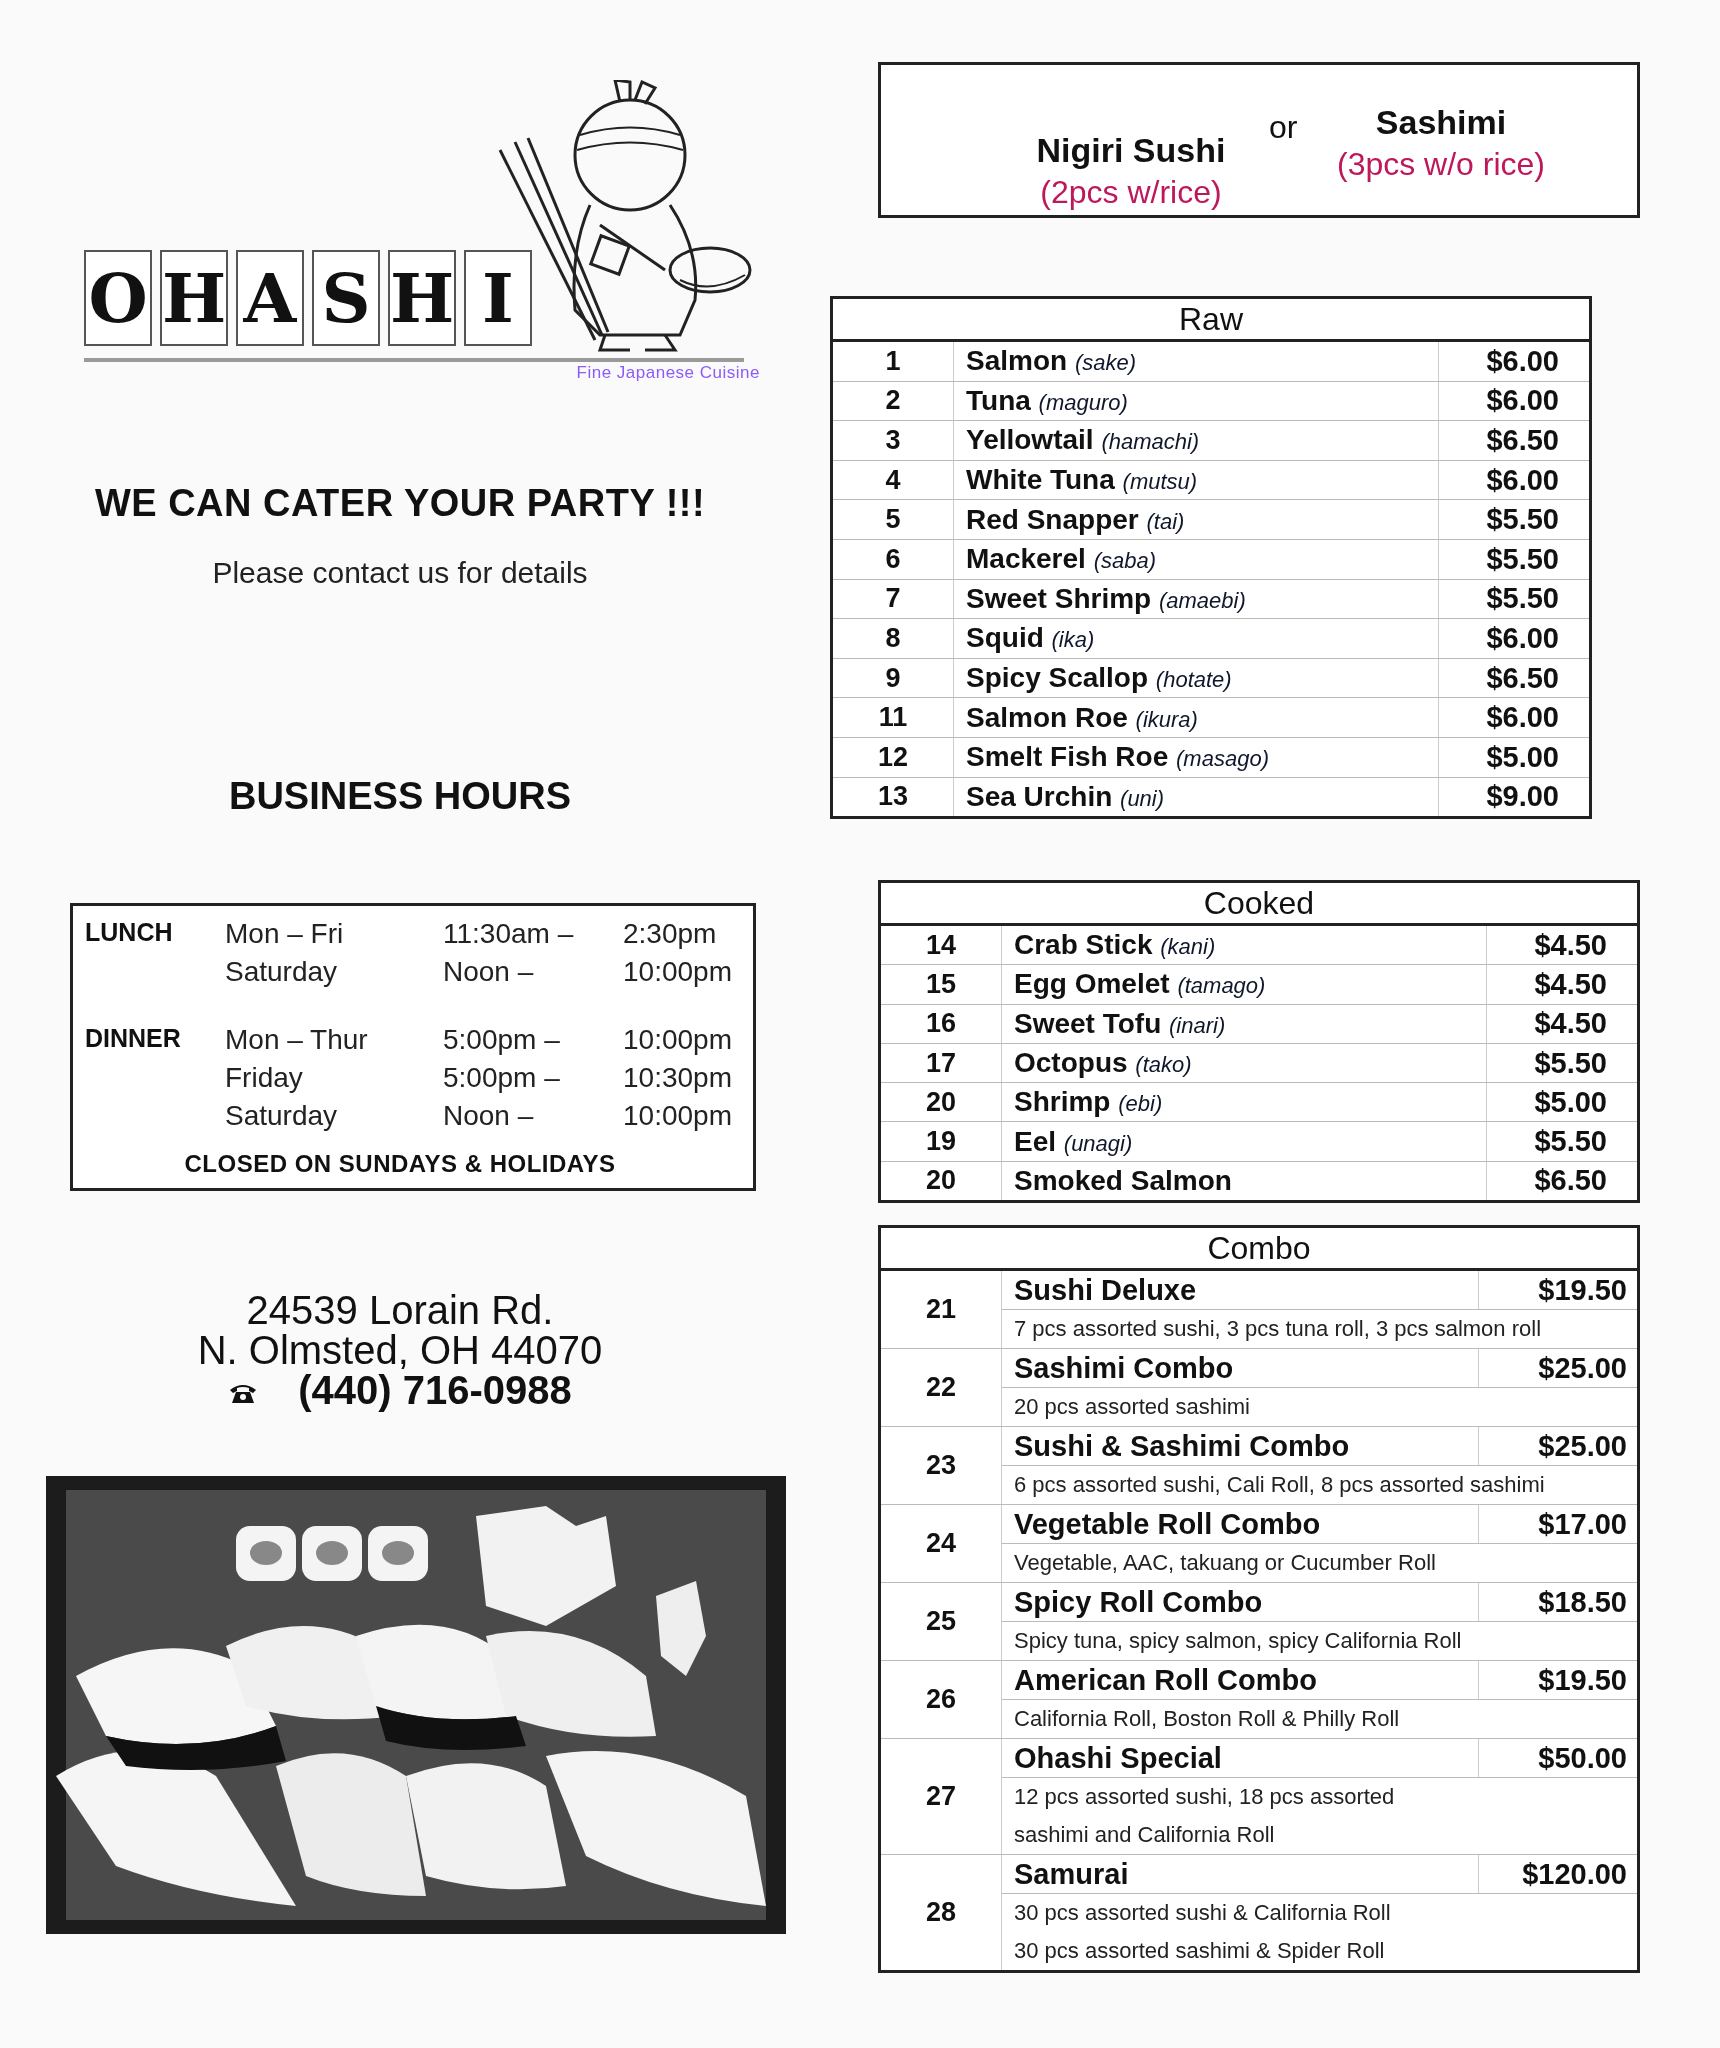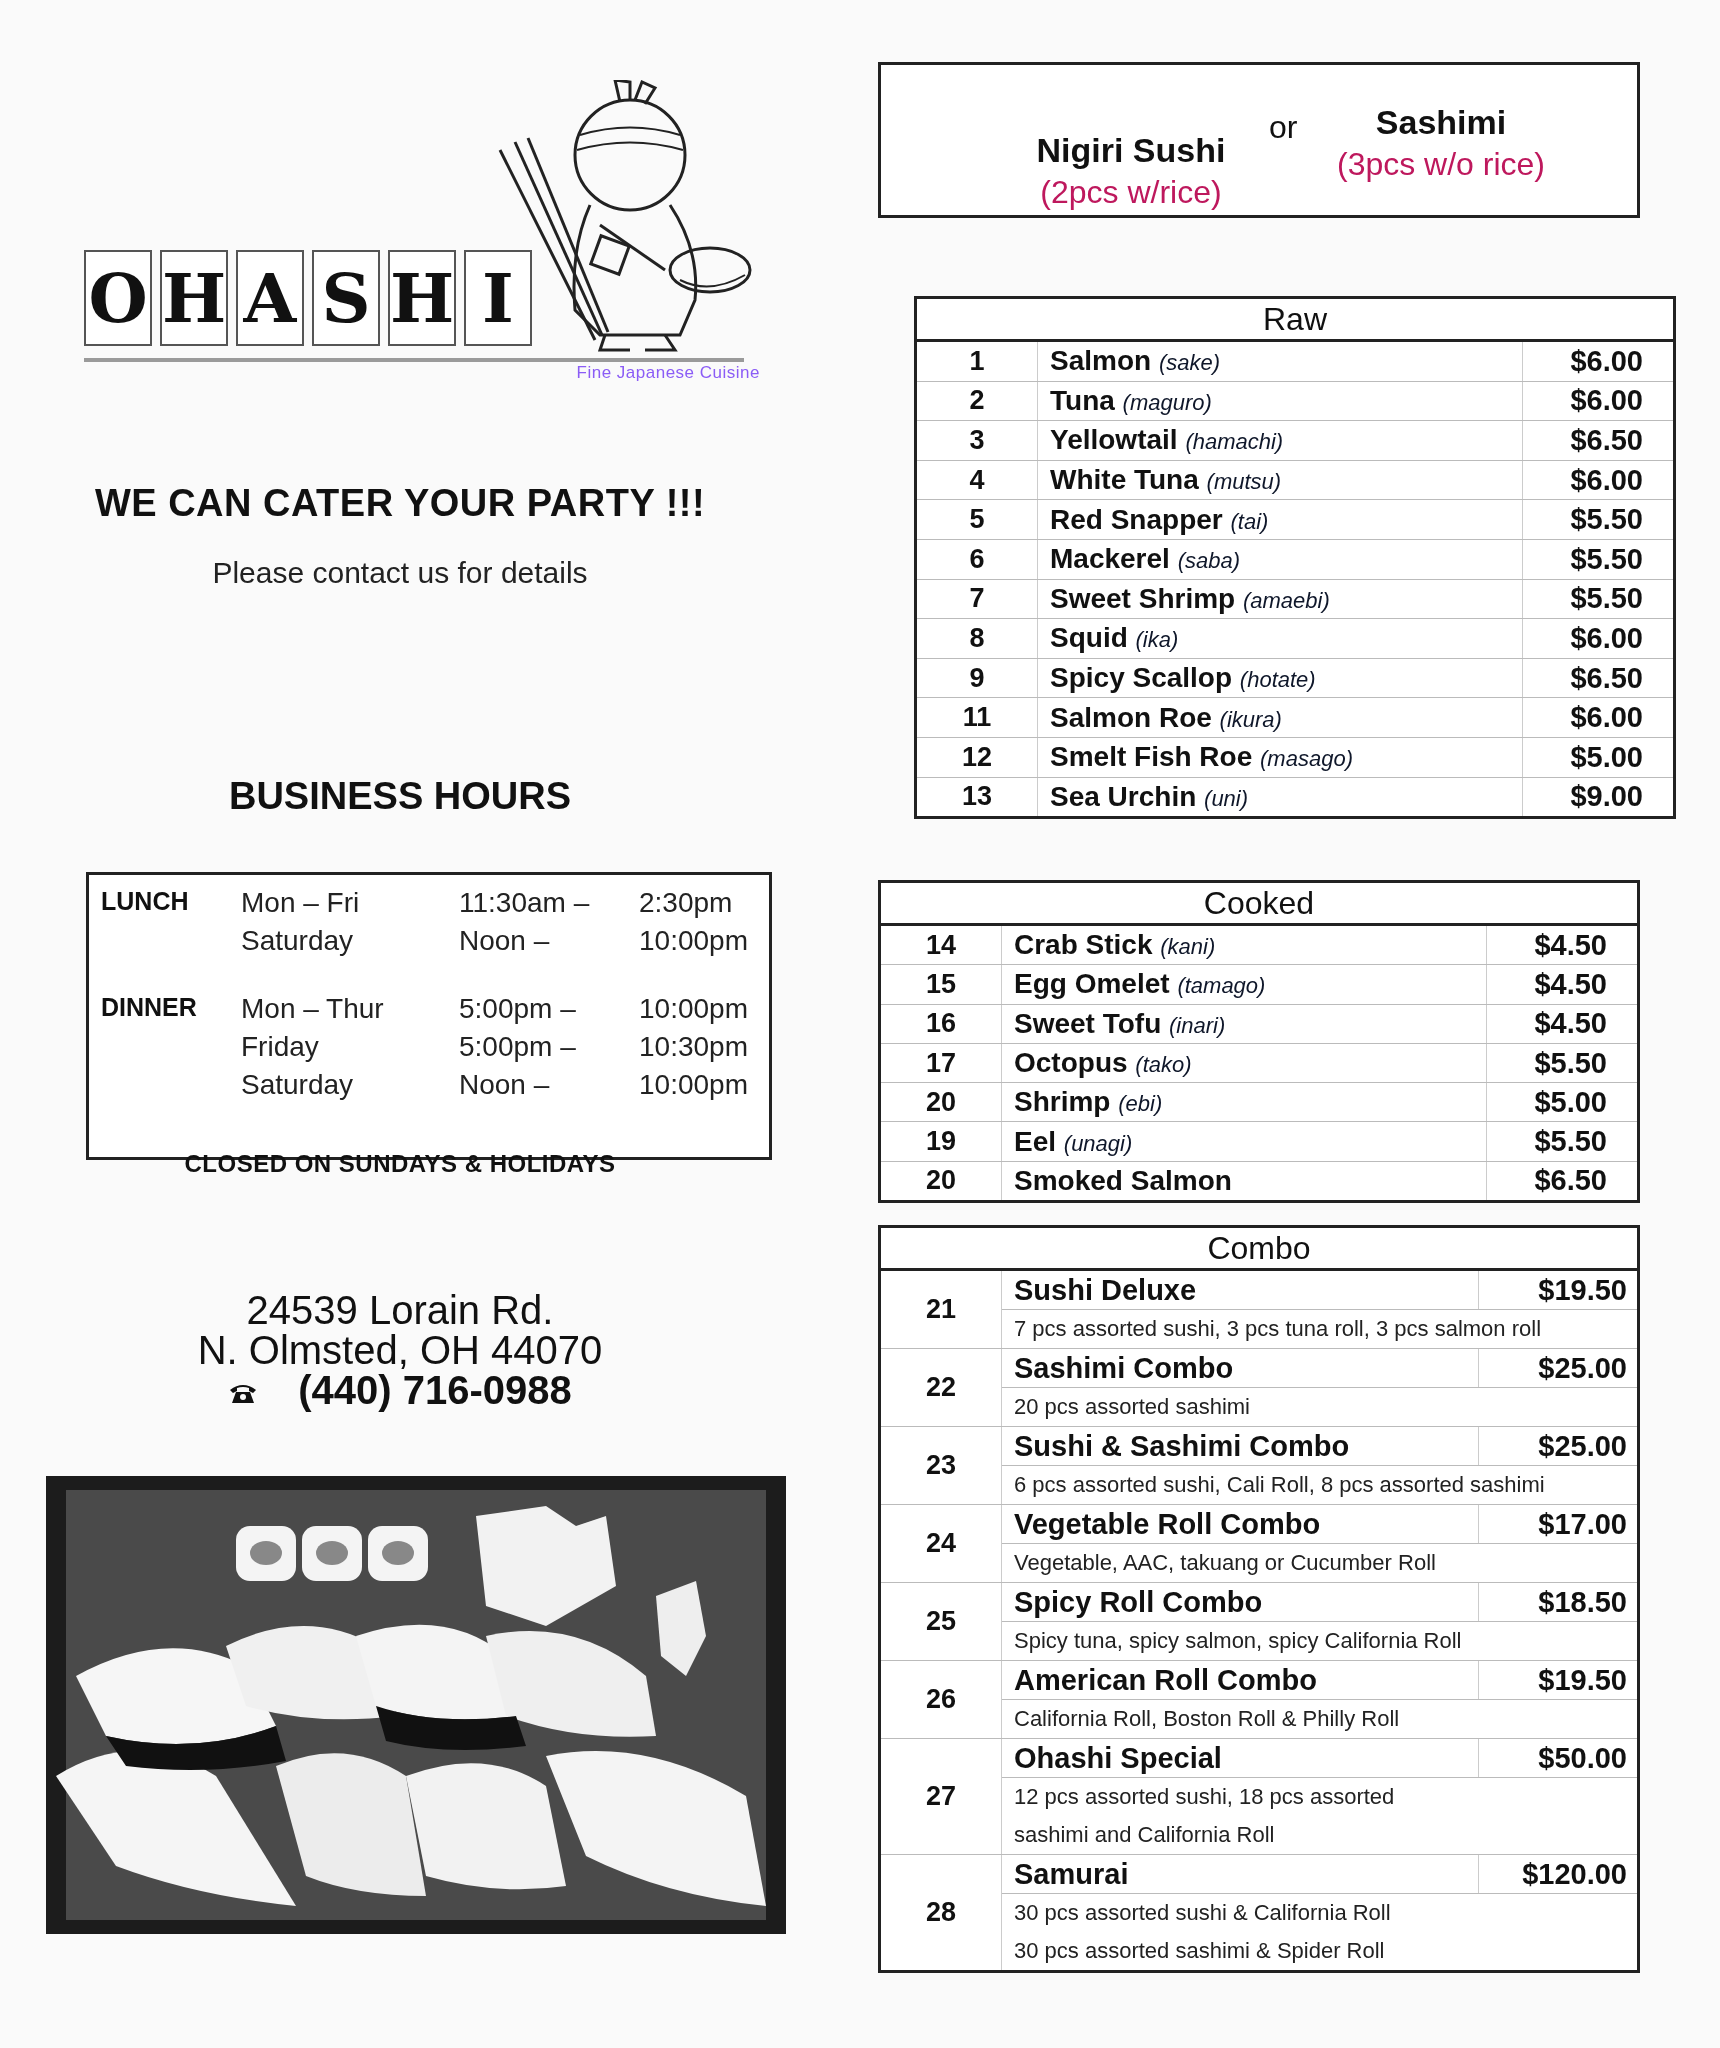--- a/index.html
+++ b/index.html
@@ -18,21 +18,21 @@
   }
   .logo-rule { position: absolute; left: 4px; top: 278px; width: 660px; height: 4px; background: #9a9a9a; }
   .logo-tag { position: absolute; right: 0px; top: 283px; font-size: 17px; color: #8b5cf6; letter-spacing: 0.5px; text-align: center; }
   .mascot { position: absolute; left: 400px; top: 0px; width: 280px; height: 280px; }
 
   .cater-title { left: 40px; top: 482px; width: 720px; text-align: center; font-weight: bold; font-size: 38px; letter-spacing: 0.5px; }
   .cater-sub { left: 40px; top: 556px; width: 720px; text-align: center; font-size: 30px; color: #222; }
 
   .hours-title { left: 40px; top: 775px; width: 720px; text-align: center; font-weight: bold; font-size: 38px; }
   .hours-box {
-    left: 70px; top: 872px; width: 686px; height: 288px; border: 3px solid #222; box-sizing: border-box; background: #fff; margin-left: 16px;
+    left: 70px; top: 903px; width: 686px; height: 288px; border: 3px solid #222; box-sizing: border-box; background: #fff;
   }
   .hours-row { position: absolute; font-size: 28px; display: flex; }
   .hours-row span { display: inline-block; }
   .h-meal { width: 140px; font-weight: bold; font-size: 25px; }
   .h-days { width: 218px; color: #222; }
   .h-from { width: 180px; color: #222; }
   .h-to { width: 130px; color: #222; }
   .closed { left: 40px; top: 1150px; width: 720px; text-align: center; font-weight: bold; font-size: 24px; letter-spacing: 0.5px; }
 
   .address { left: 40px; top: 1290px; width: 720px; text-align: center; font-size: 40px; line-height: 40px; }
@@ -54,21 +54,21 @@
   table.menu th {
     font-weight: normal; font-size: 32px; text-align: center; border-bottom: 3px solid #222; padding: 0; height: 40px;
   }
   table.menu td { padding: 0; font-size: 28px; border-bottom: 1px solid #bbb; }
   table.menu td.num { width: 120px; text-align: center; font-weight: bold; font-size: 27px; border-right: 1px solid #ccc; }
   table.menu td.name { padding-left: 12px; font-weight: bold; border-right: 1px solid #ccc; }
   table.menu td.name i { font-weight: normal; font-size: 22px; color: #0f172a; }
   table.menu td.price { text-align: right; padding-right: 30px; font-size: 29px; font-weight: bold; width: 120px; }
   table.menu tr:last-child td { border-bottom: none; }
 
-  .raw { left: 914px; top: 296px; width: 762px; }
+  .raw { left: 830px; top: 296px; width: 762px; }
   .raw td { height: 38.6px; }
   .cooked { left: 878px; top: 880px; width: 762px; }
   .cooked td { height: 38.3px; }
 
   .combo { left: 878px; top: 1225px; width: 762px; }
   .combo td.num { font-size: 29px; }
   .combo td.cname { padding-left: 12px; font-size: 29px; font-weight: bold; border-right: 1px solid #ccc; height: 38px; }
   .combo td.cprice { text-align: right; padding-right: 10px; font-size: 29px; font-weight: bold; height: 38px; }
   .combo td.cdesc { padding-left: 12px; font-size: 22px; color: #222; height: 38px; }
 </style>

